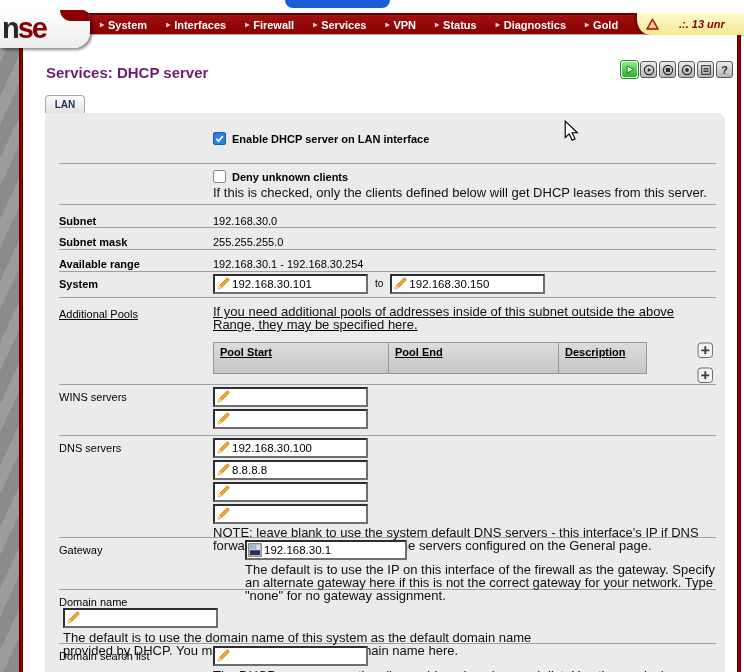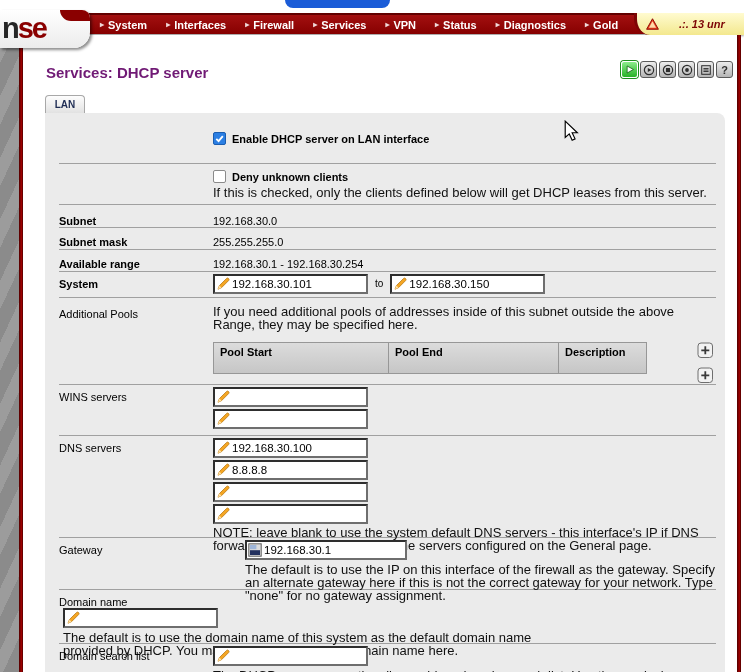--- a/index.html
+++ b/index.html
@@ -59,21 +59,21 @@
   .flabel { width:150px; flex:none; font-size:11px; color:#000; padding-top:4px; }
   .flabel.req { font-weight:bold; }
   .fvalue { flex:1; font-size:11px; color:#000; padding-left:4px; }
   .desc { font-size:13px; color:#111; line-height:13px; max-width:508px; margin-top:3px; }
 
   .r-enable  { height:51px; padding-top:19px; }
   .r-deny    { height:41px; padding-top:6px;  }
   .r-plain   { height:23px; padding-top:5px;align-items:flex-end;  }
   .r-plain2  { height:22px; padding-top:4px;  }
   .r-range   { height:26px; padding-top:2px;  }
-  .r-pools   { height:87px; padding-top:6px;  }
+  .r-pools   { height:87px; padding-top:6px;text-decoration:underline;  }
   .r-wins    { height:51px; padding-top:2px;  }
   .r-dns     { height:102px; padding-top:2px; }
   .r-gateway { height:52px; padding-top:2px;gap:32px;  }
   .r-domain  { height:54px; padding-top:2px;flex-direction:column;  }
   .r-search  { height:60px; padding-top:2px; border-bottom:none; }
 
   .cbrow { display:flex; align-items:center; gap:6px; }
   .checkbox { width:13px; height:13px; border-radius:2px; flex:none; cursor:pointer; }
   .checkbox.checked { background:#2b7fe3; border:1px solid #1a5db0; display:flex; align-items:center; justify-content:center; }
   .checkbox.unchecked { background:#fff; border:1px solid #8a8a8a; }

